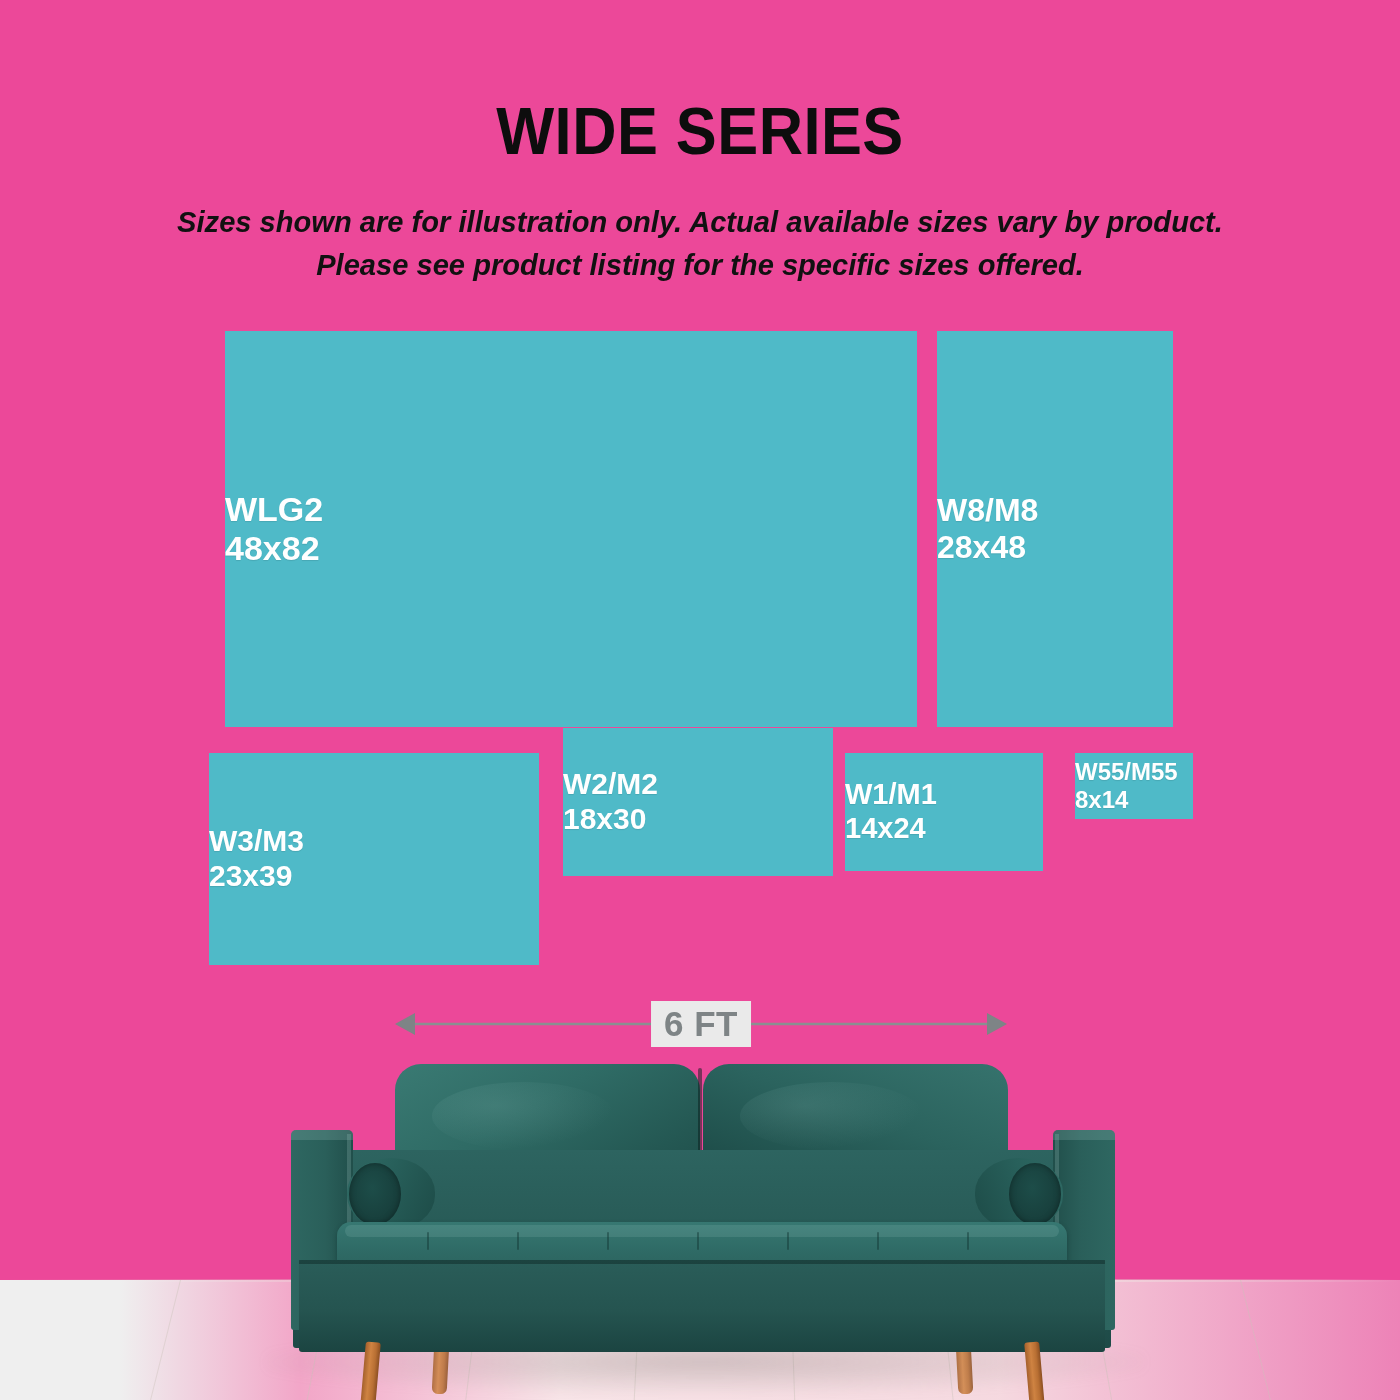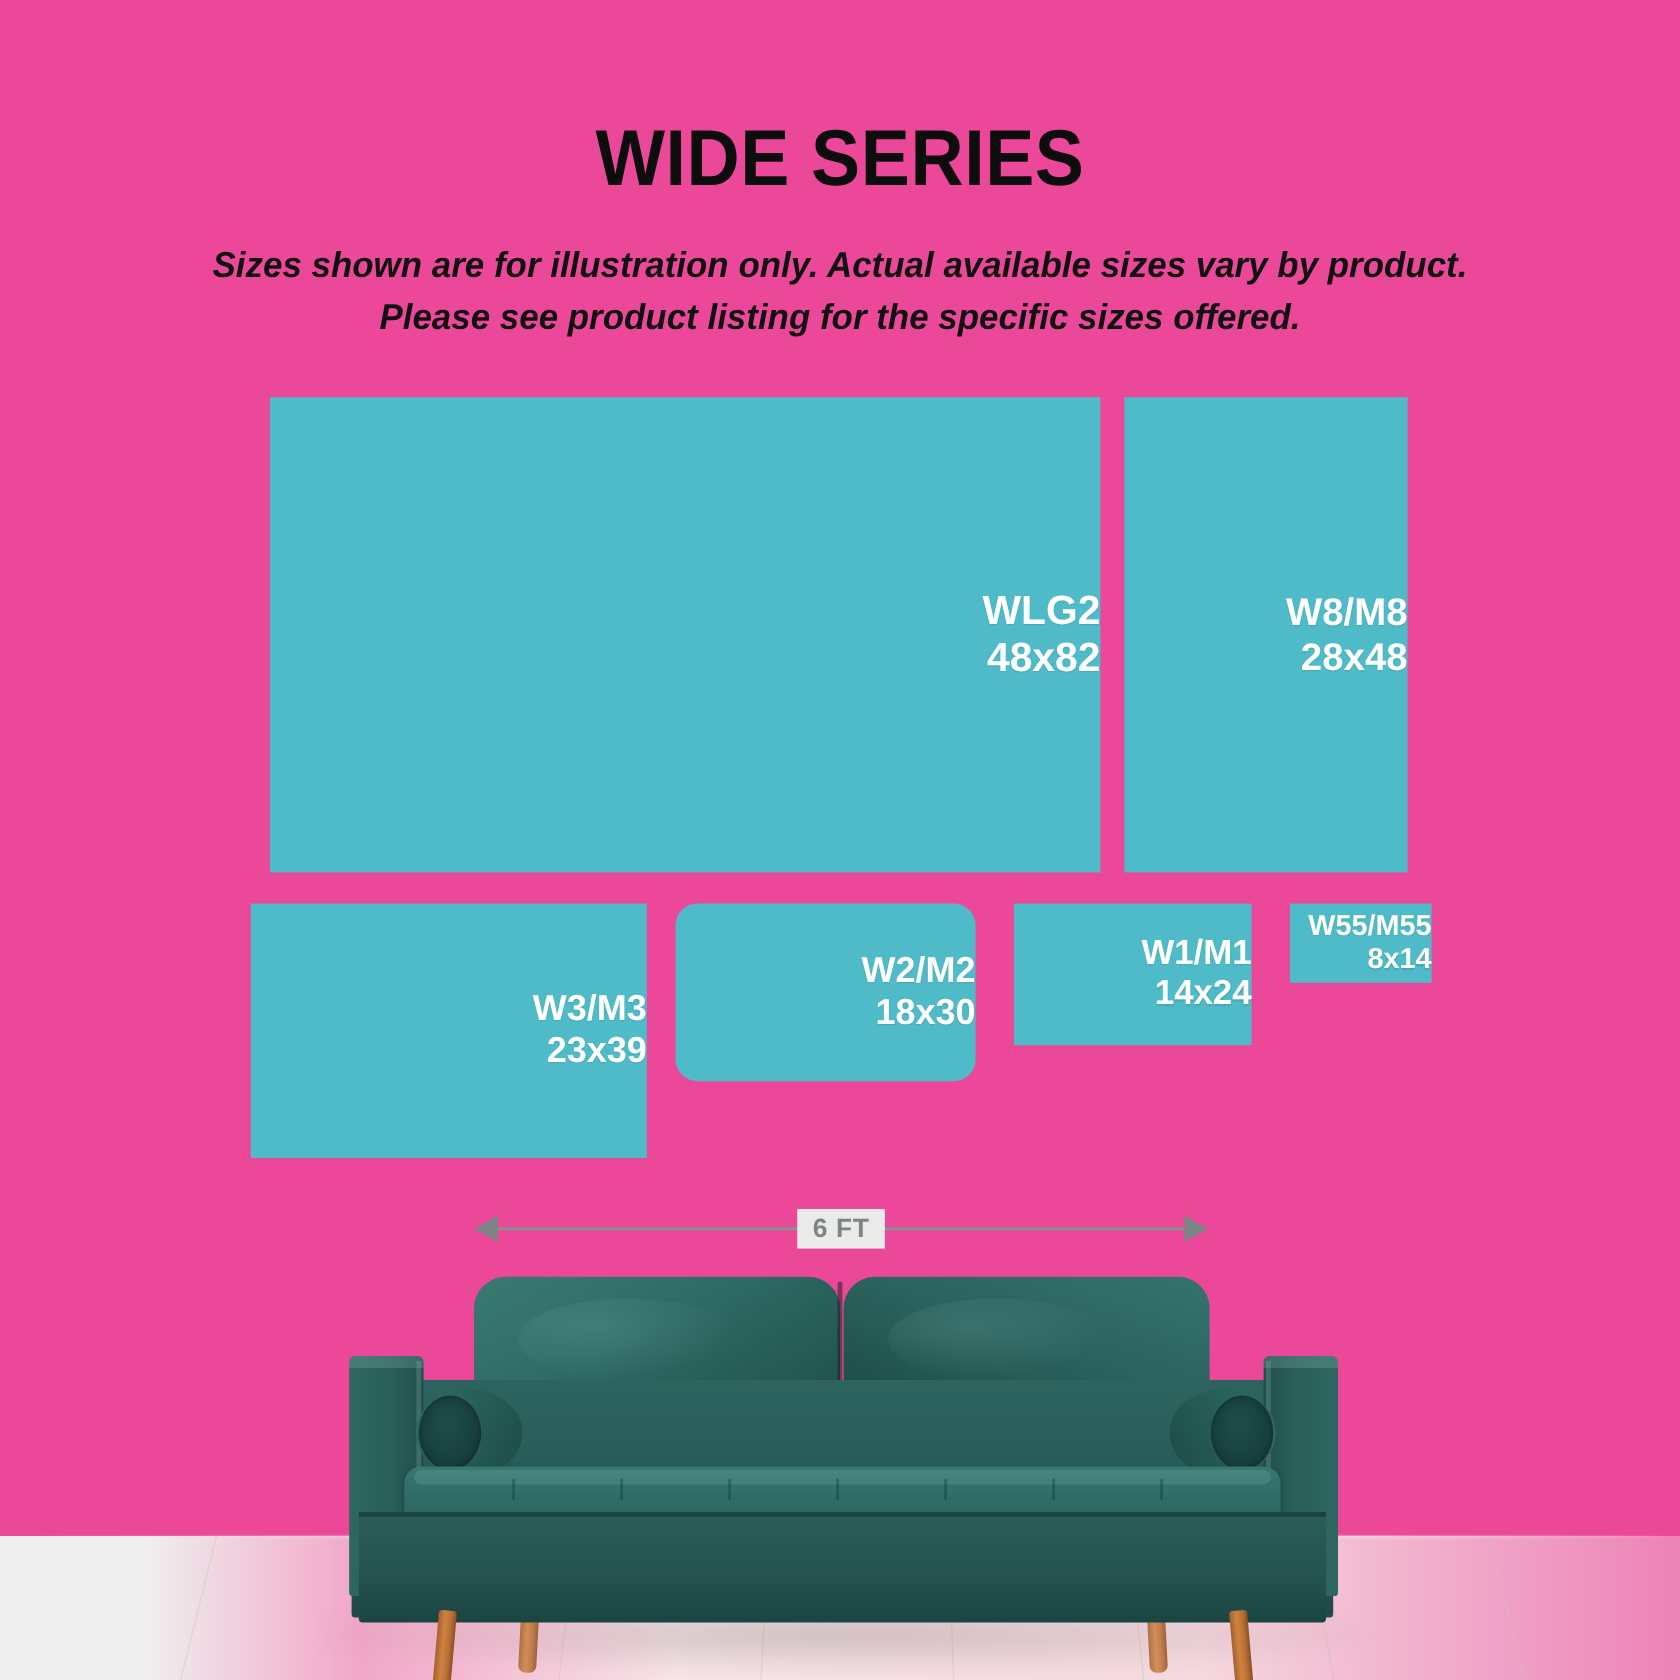--- a/index.html
+++ b/index.html
@@ -52,21 +52,21 @@
     transform: scaleX(0.97);
   }
   .page-subtitle .sub-line { display: block; white-space: nowrap; }
 
   
   .swatch {
     position: absolute;
     background: #4fbac8;
     display: flex;
     flex-direction: column;
-    align-items: flex-end;
+    align-items: flex-start;
     justify-content: center;
     color: #ffffff;
     font-family: "Liberation Sans Narrow", "Liberation Sans", sans-serif;
     font-weight: bold;
     text-align: center;
     box-sizing: border-box;
   }
   .swatch .swatch-code,
   .swatch .swatch-dims {
     display: block;
@@ -89,21 +89,21 @@
     height: 48px;
   }
   .scale-label {
     position: absolute;
     left: 50%;
     top: 50%;
     transform: translate(-50%, -50%);
     background: #eaeaea;
     padding: 5px 13px 6px 13px;
     font-family: "Liberation Sans Narrow", "Liberation Sans", sans-serif;
-    font-size: 22px;
+    font-size: 35px;
     font-weight: bold;
     letter-spacing: 0.5px;
     color: #7e8486;
     z-index: 3;
     line-height: 1;
   }
 
   
   #floor {
     position: absolute;
@@ -341,21 +341,21 @@
   <div class="swatch sw-lg" style="left:937px; top:331px; width:236px; height:396px;">
     <span class="swatch-code">W8/M8</span>
     <span class="swatch-dims">28x48</span>
   </div>
 
   <div class="swatch sw-md" style="left:209px; top:753px; width:330px; height:212px;">
     <span class="swatch-code">W3/M3</span>
     <span class="swatch-dims">23x39</span>
   </div>
 
-  <div class="swatch sw-md" style="left:563px; top:753px; width:250px; height:148px;border-radius:18px;">
+  <div class="swatch sw-md" style="left:563px; top:728px; width:270px; height:148px;">
     <span class="swatch-code">W2/M2</span>
     <span class="swatch-dims">18x30</span>
   </div>
 
   <div class="swatch sw-sm" style="left:845px; top:753px; width:198px; height:118px;">
     <span class="swatch-code">W1/M1</span>
     <span class="swatch-dims">14x24</span>
   </div>
 
   <div class="swatch sw-xs" style="left:1075px; top:753px; width:118px; height:66px;">

